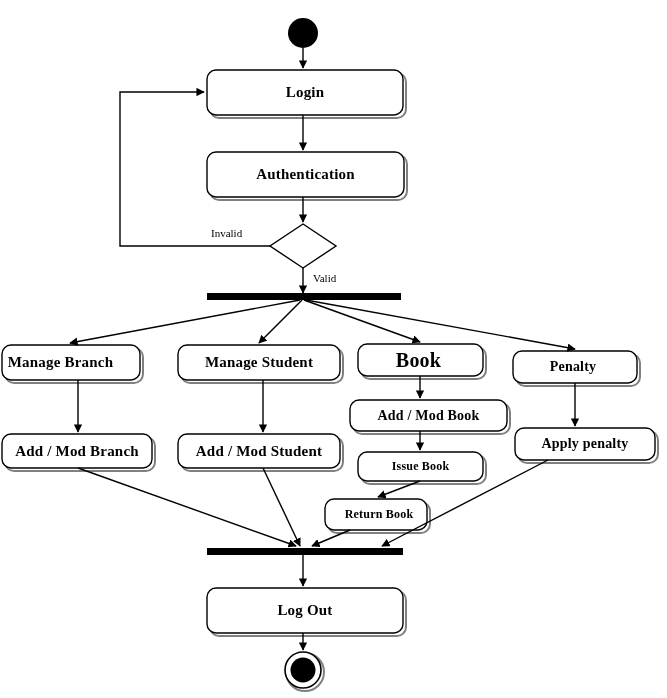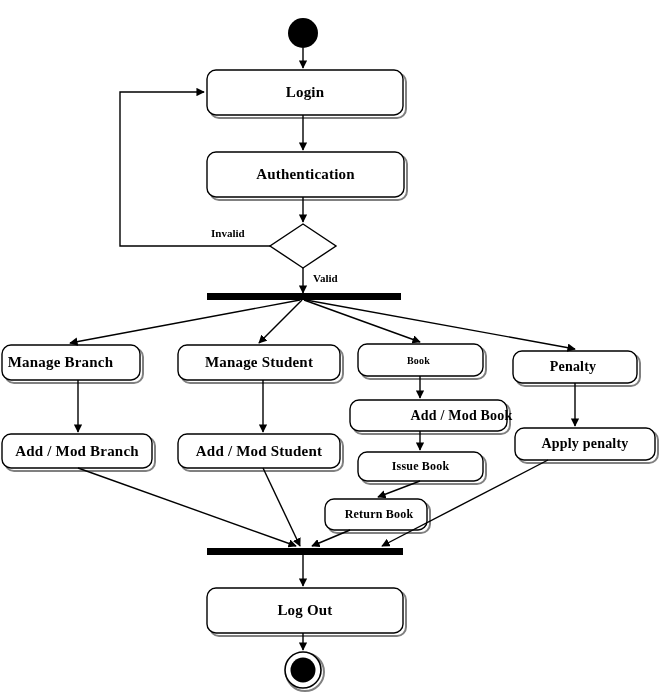--- a/index.html
+++ b/index.html
@@ -29,21 +29,21 @@
     justify-content: center;
     font-weight: bold;
     color: #000000;
     text-align: right;
     white-space: nowrap;
     pointer-events: none;
     letter-spacing: 0.2px;
   }
   .edge-label {
     position: absolute;
-    font-weight: bold;
+    font-weight: normal;
     color: #000000;
     white-space: nowrap;
     pointer-events: none;
   }
 </style>
 </head>
 <body>
 
 <div id="diagram-canvas">
 
@@ -138,29 +138,29 @@
   <div class="node-label" style="left:207px; top:152px; width:197px; height:45px; font-size:15px;">Authentication</div>
 
   <div class="edge-label" style="left:211px; top:227px; font-size:11px;">Invalid</div>
 
   <div class="edge-label" style="left:313px; top:272px; font-size:11px;">Valid</div>
 
   <div class="node-label" style="left:2px; top:345px; width:117px; height:35px; font-size:15px;">Manage Branch</div>
 
   <div class="node-label" style="left:178px; top:345px; width:162px; height:35px; font-size:15px;">Manage Student</div>
 
-  <div class="node-label" style="left:358px; top:344px; width:121px; height:32px; font-size:10px;border-radius:6px;">Book</div>
+  <div class="node-label" style="left:358px; top:344px; width:121px; height:32px; font-size:20px;border-radius:6px;">Book</div>
 
   <div class="node-label" style="left:511px; top:351px; width:124px; height:32px; font-size:14px;">Penalty</div>
 
   <div class="node-label" style="left:2px; top:434px; width:150px; height:34px; font-size:15px;">Add / Mod Branch</div>
 
   <div class="node-label" style="left:178px; top:434px; width:162px; height:34px; font-size:15px;">Add / Mod Student</div>
 
-  <div class="node-label" style="left:350px; top:400px; width:157px; height:31px; font-size:14px;padding-left:33px;">Add / Mod Book</div>
+  <div class="node-label" style="left:350px; top:400px; width:157px; height:31px; font-size:14px;">Add / Mod Book</div>
 
   <div class="node-label" style="left:358px; top:452px; width:125px; height:29px; font-size:12px;">Issue Book</div>
 
   <div class="node-label" style="left:325px; top:499px; width:108px; height:31px; font-size:12px;">Return Book</div>
 
   <div class="node-label" style="left:515px; top:428px; width:140px; height:32px; font-size:14px;">Apply penalty</div>
 
   <div class="node-label" style="left:207px; top:588px; width:196px; height:45px; font-size:15px;">Log Out</div>
 
 </div>

